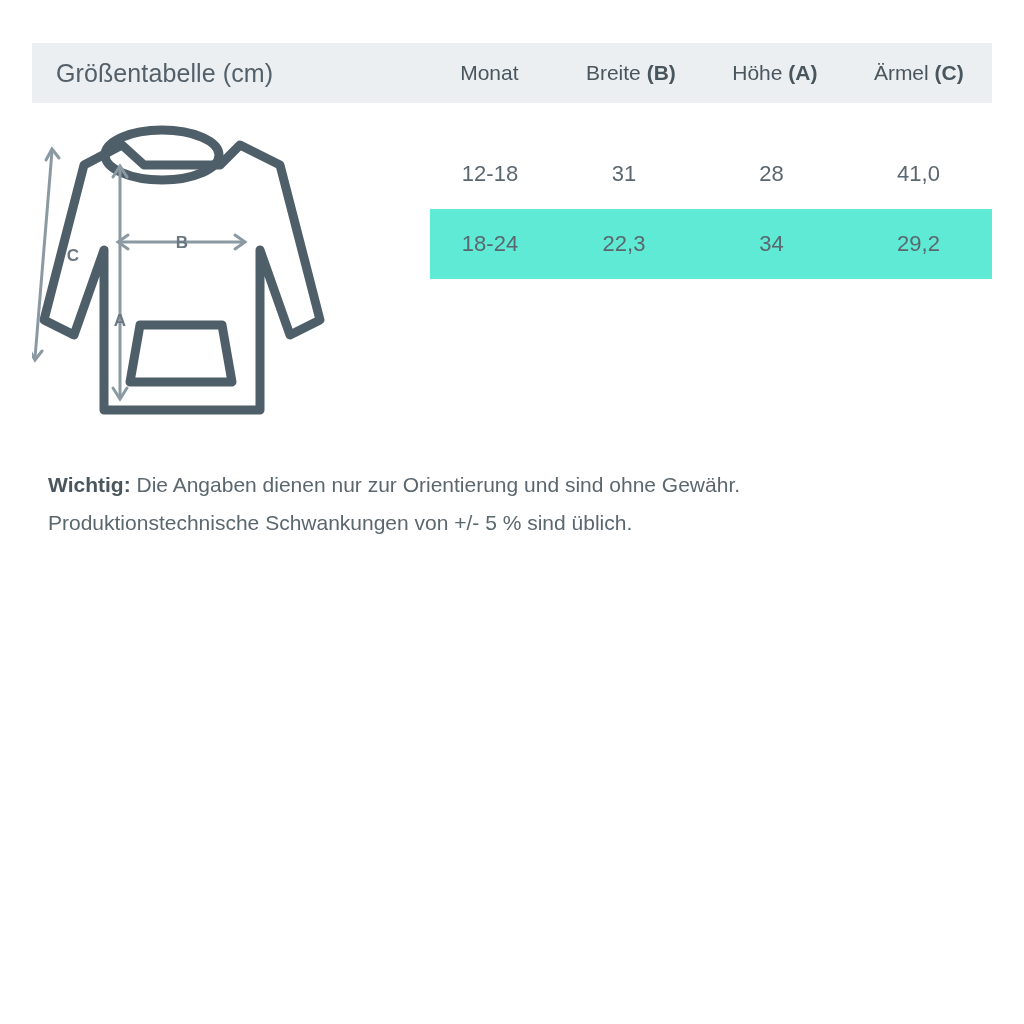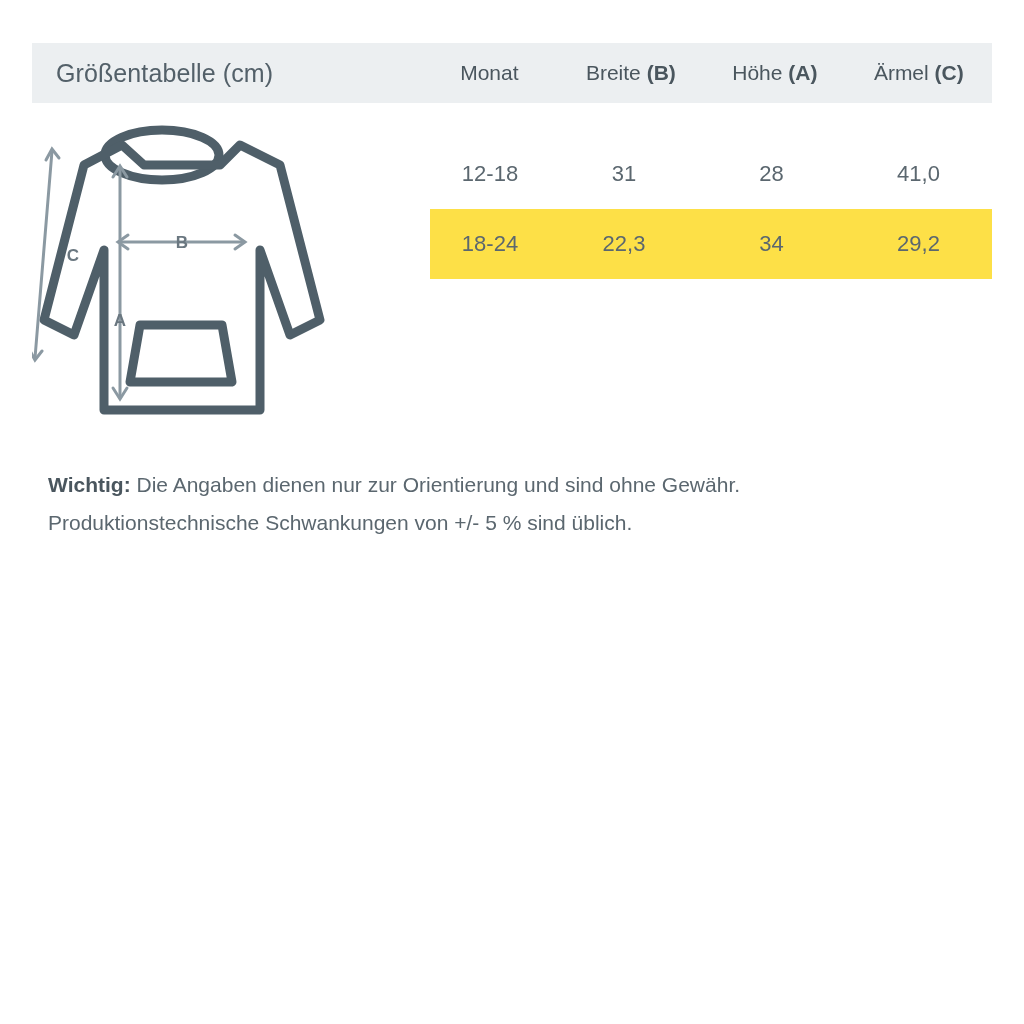--- a/index.html
+++ b/index.html
@@ -66,21 +66,21 @@
     width: 562px;
     margin-top: 36px;
   }
   .row {
     display: flex;
     align-items: center;
     height: 70px;
     box-sizing: border-box;
   }
   .row.alt {
-    background: #fde047;
+    background: #5eead4;
   }
   .cell {
     text-align: center;
     font-size: 22px;
     color: #5b676f;
   }
   .c-monat { width: 120px; }
   .c-breite { width: 148px; text-align: center; }
   .c-hoehe { width: 147px; }
   .c-aermel { width: 147px; }

